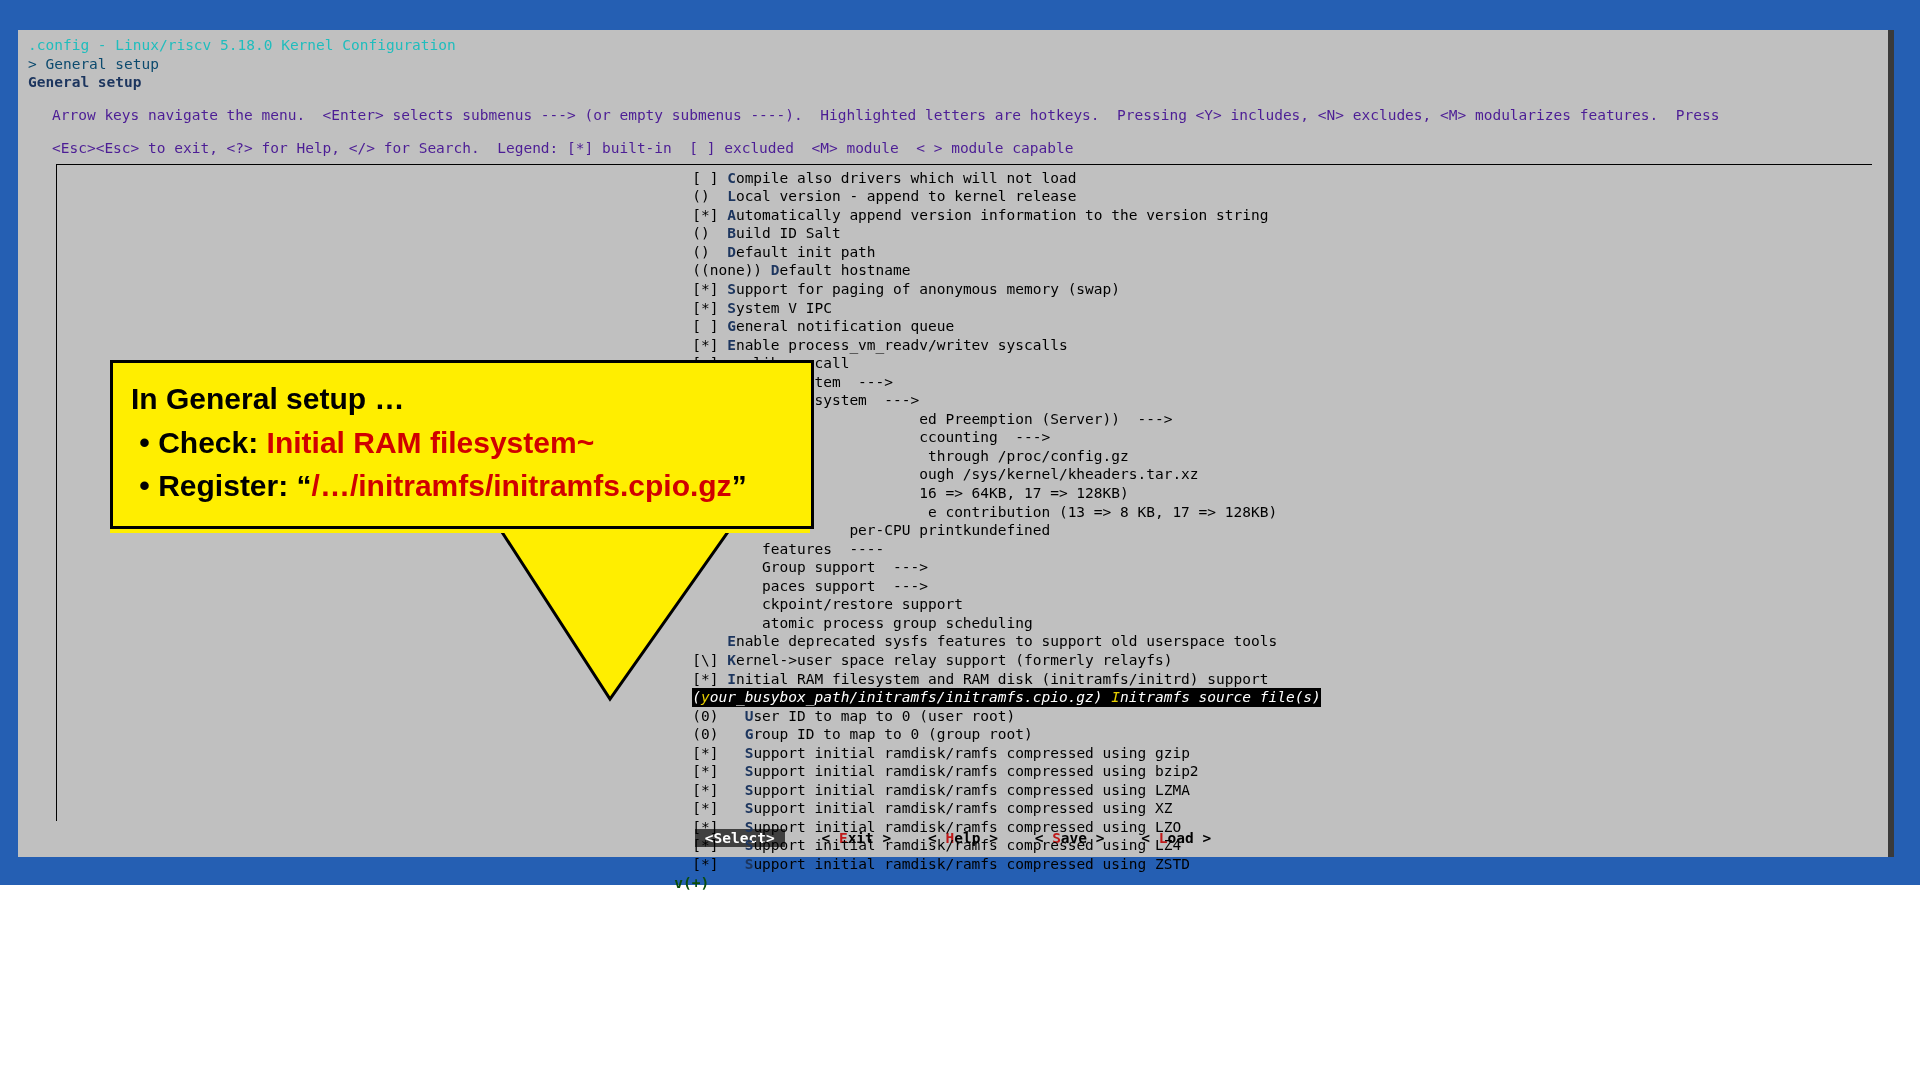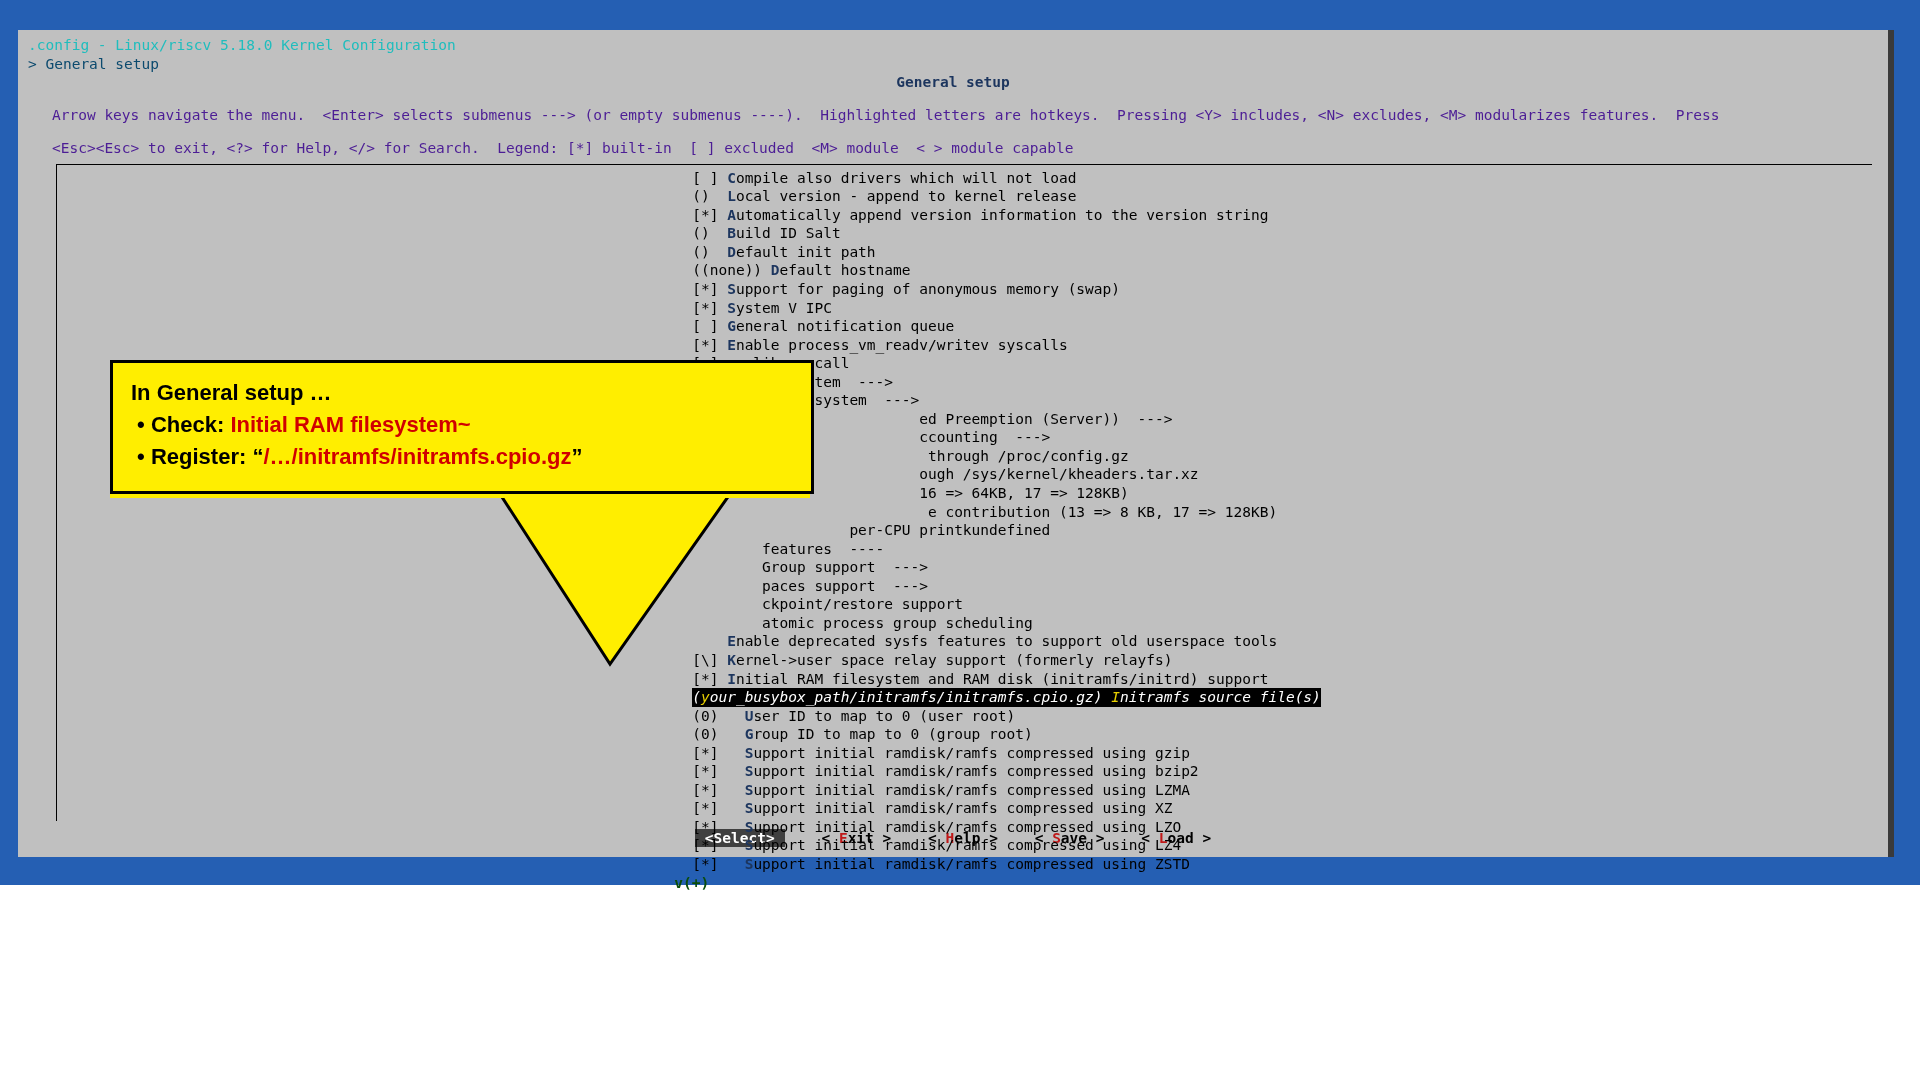--- a/index.html
+++ b/index.html
@@ -42,21 +42,21 @@
   .t-cyan-dim { color:#0c4a6e; }
   .t-blue  { color: #1c355e; font-weight: bold; }
   .sel-row { background:#000000; color:#fff; display:inline-block;font-style:italic; }
   .sel-row .t-yellow { color:#e8d000; }
 
   pre.block {
     margin: 0;
     white-space: pre;
   }
 
-  .title-center { text-align:center; }
+  .title-center { text-align:left; }
   .help {
     color:#4c1d95;
     white-space: pre;
     margin-left: 24px;
     margin-bottom: 6px;
   }
 
   .frame {
     border: 1px solid #000;
     border-bottom: none;
@@ -92,21 +92,21 @@
     position:absolute;
     left: 92px;
     top: 330px;
     z-index: 10;
   }
   .callout-box {
     background:#ffee00;
     border:3px solid #000;
     padding: 14px 60px 18px 18px;
     font-family: Arial, Helvetica, sans-serif;
-    font-size: 22px;
+    font-size: 30px;
     font-weight: bold;
     line-height: 1.45;
     width: 620px;
   }
   .callout-box .cred { color:#d00000; }
   .callout svg { display:block; }
 </style>
 </head>
 <body>
 

